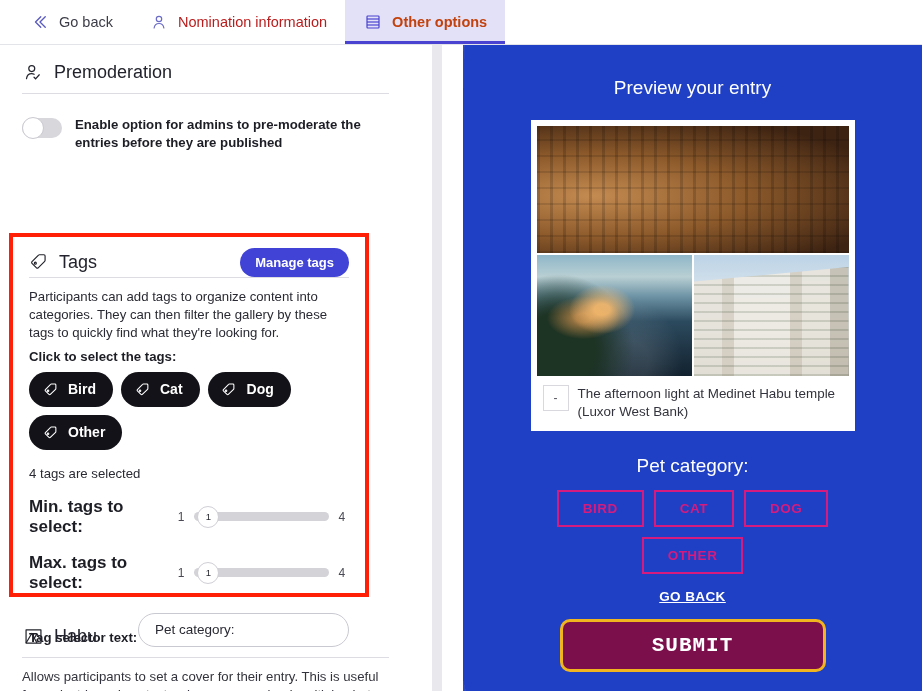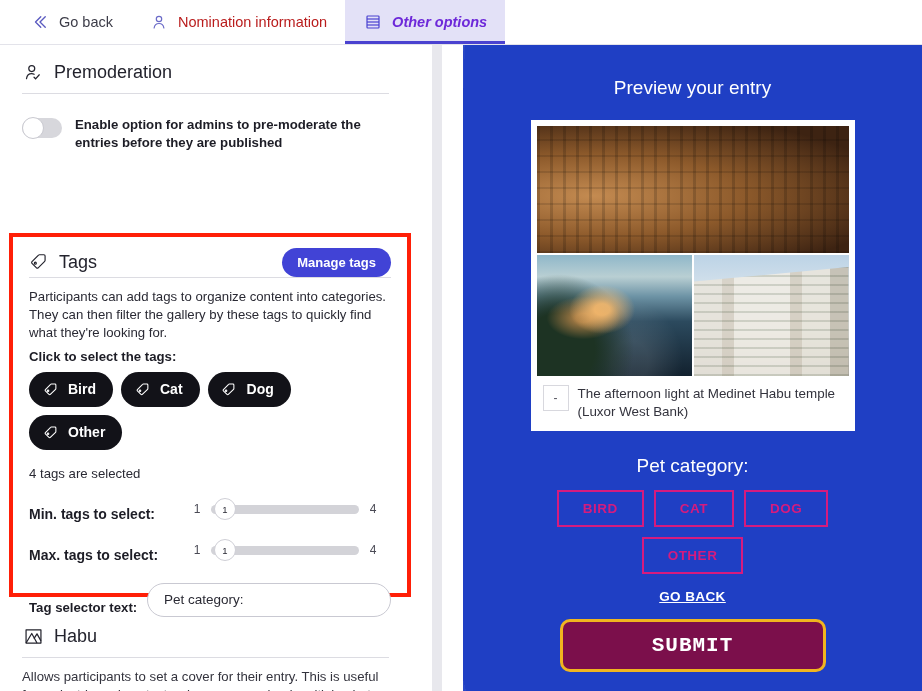--- a/index.html
+++ b/index.html
@@ -31,23 +31,22 @@
     padding: 0 18px;
     cursor: pointer;
     position: relative;
     color: #b91c1c;
     font-size: 14.5px;
     white-space: nowrap;
   }
   .tab .glyph { display: flex; align-items: center; justify-content: center; width: 20px; height: 20px; color: #6b6bc8; }
   .tab.active {
     background: #e3e1f7;
-    color: #6d28d9;
+    color: #c2410c;
     font-weight: bold;
-    font-style: italic;
   }
   .tab.active .glyph { color: #4a42d0; }
   .tab.active::after {
     content: ""; position: absolute; left: 0; right: 0; bottom: 0;
     height: 3px; background: #4a42d0;
   }
   .tab.goback { color: #3c3c48; }
 
   
   .body { flex: 1; display: flex; min-height: 0; gap: 21px; }
@@ -95,21 +94,21 @@
   .toggle .knob {
     position: absolute; left: 0; top: -1px;
     width: 22px; height: 22px; border-radius: 50%;
     background: #ffffff; border: 1.5px solid #c9c9d0;
   }
   .toglabel { font-size: 13.2px; font-weight: bold; line-height: 1.35; color: #1d1d26; max-width: 300px; }
 
   
   .tags-box {
     position: absolute;
-    left: 9px; top: 188px; width: 402px; height: 364px;
+    left: 9px; top: 188px; width: 360px; height: 364px;
     border: 4px solid #ff1f07;
     background: #ffffff;
   }
   .tags-inner { padding: 11px 16px 0 16px; }
   .tags-head { display: flex; align-items: center; justify-content: space-between; }
   .tags-head-left { display: flex; align-items: center; gap: 10px; }
   .manage-btn {
     background: #4143d6; color: #ffffff;
     font-size: 13px; font-weight: bold;
     border: none; border-radius: 16px;
@@ -123,21 +122,21 @@
     display: flex; align-items: center; gap: 9px;
     background: #121218; color: #ffffff;
     border-radius: 20px; padding: 9px 17px 9px 13px;
     font-size: 14px; font-weight: bold;
     cursor: pointer;
   }
   .pill .tagico { width: 17px; height: 17px; display: flex; align-items: center; justify-content: center; }
   .count-text { font-size: 13.2px; color: #2a2a34; margin-top: 16px; }
 
   .sliderrow { display: flex; align-items: center; margin-top: 16px; }
-  .sliderlabel { font-size: 14px; font-weight: bold; color: #1d1d26; width: 160px; margin-top: 9px; }
+  .sliderlabel { font-size: 17px; font-weight: bold; color: #1d1d26; width: 160px; }
   .minmax { font-size: 12px; color: #4a4a55; width: 16px; text-align: center; }
   .slider {
     position: relative; width: 148px; height: 22px;
     display: flex; align-items: center; margin: 0 6px;
   }
   .track { width: 100%; height: 9px; border-radius: 5px; background: #d3d3d8; }
   .knobcirc {
     position: absolute; left: 3px; top: 0;
     width: 22px; height: 22px; border-radius: 50%;
     background: #ffffff; border: 1px solid #cfcfd6;

